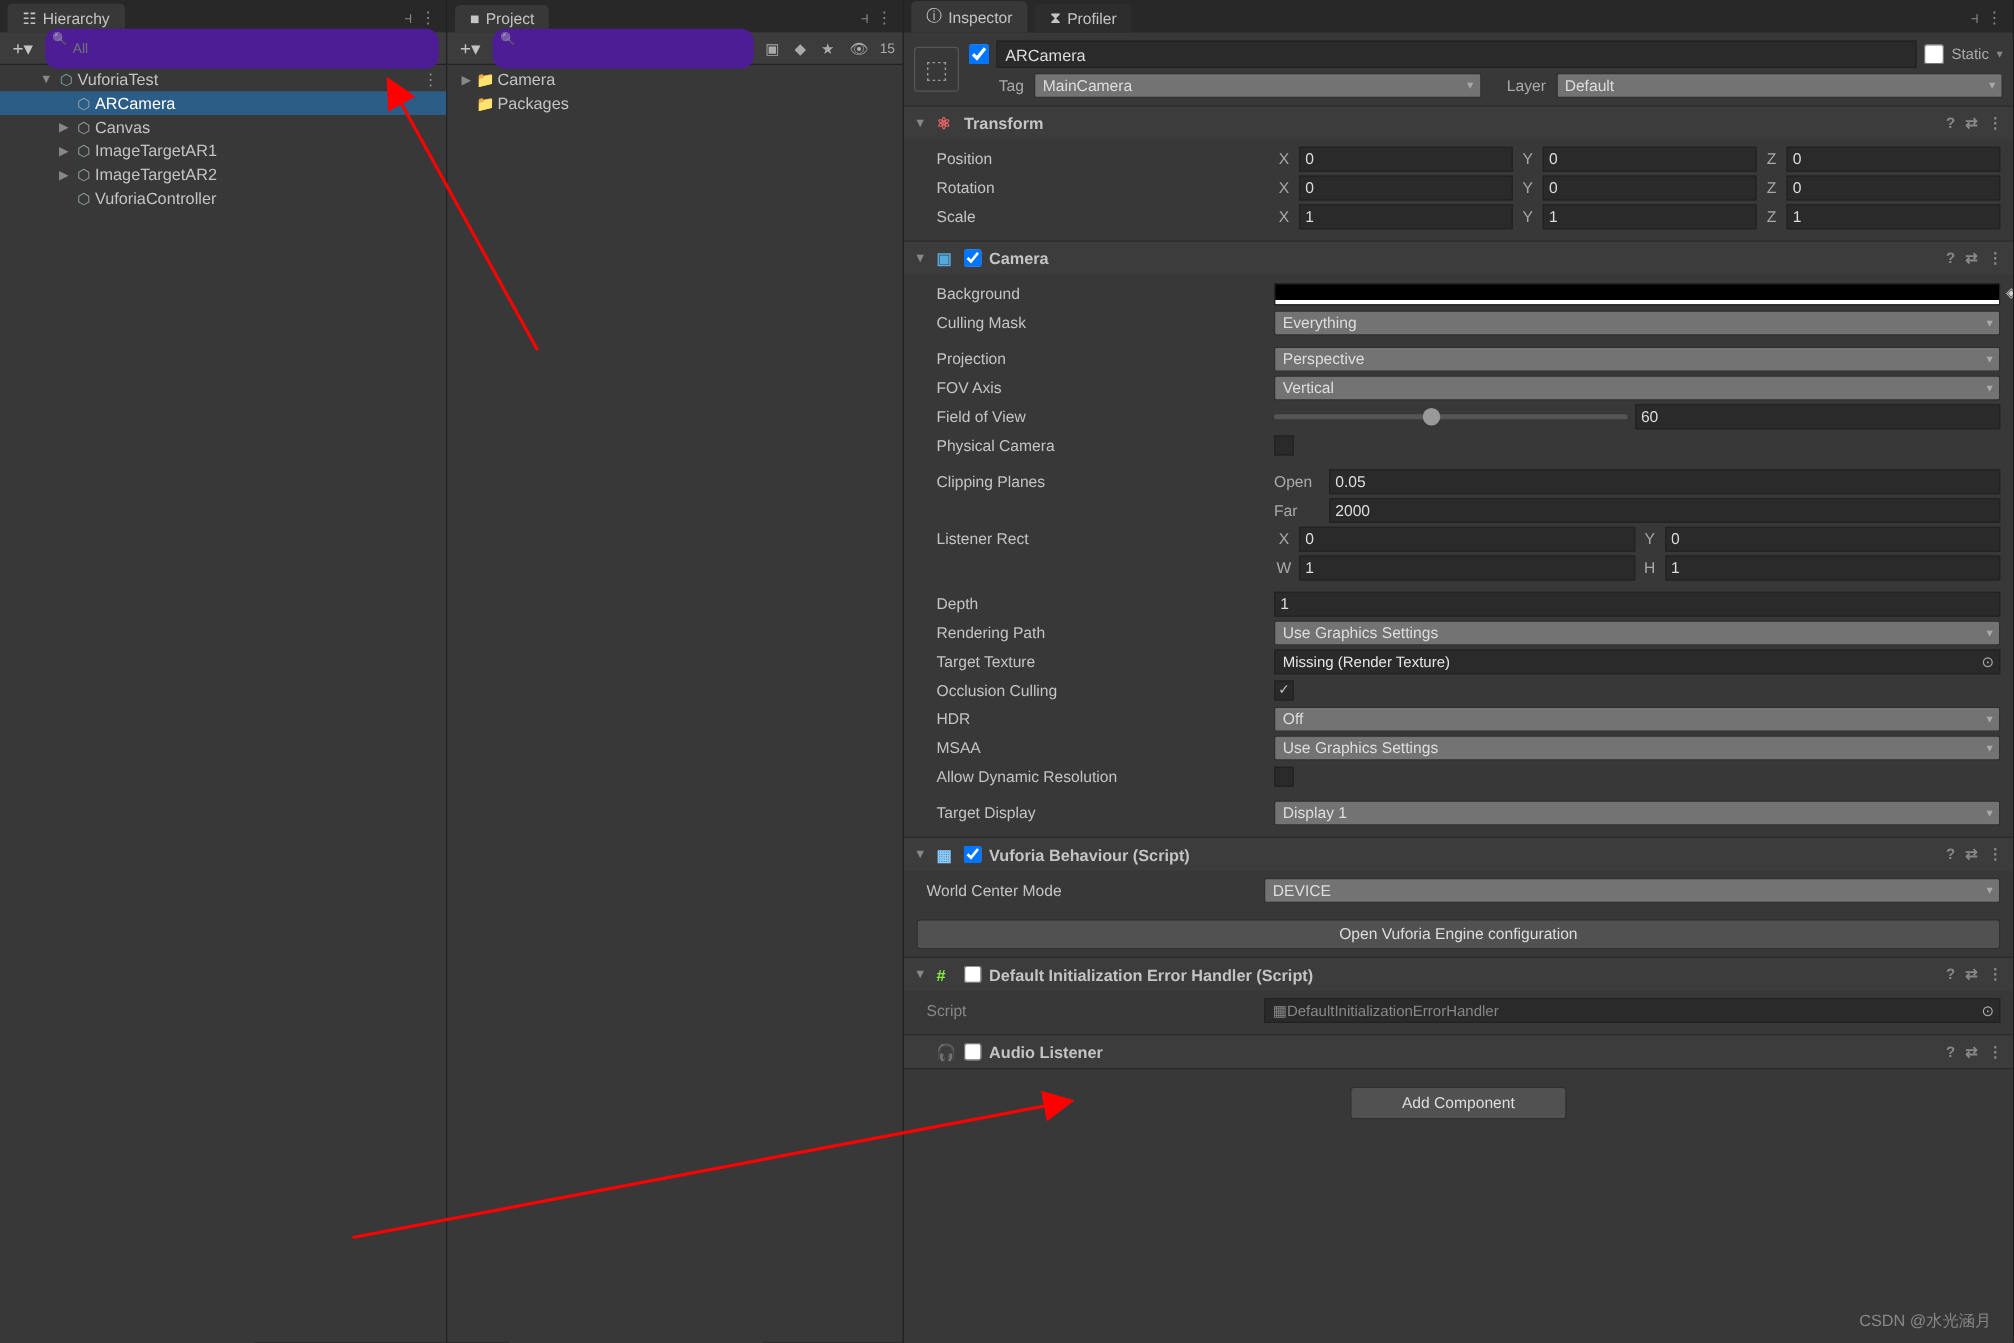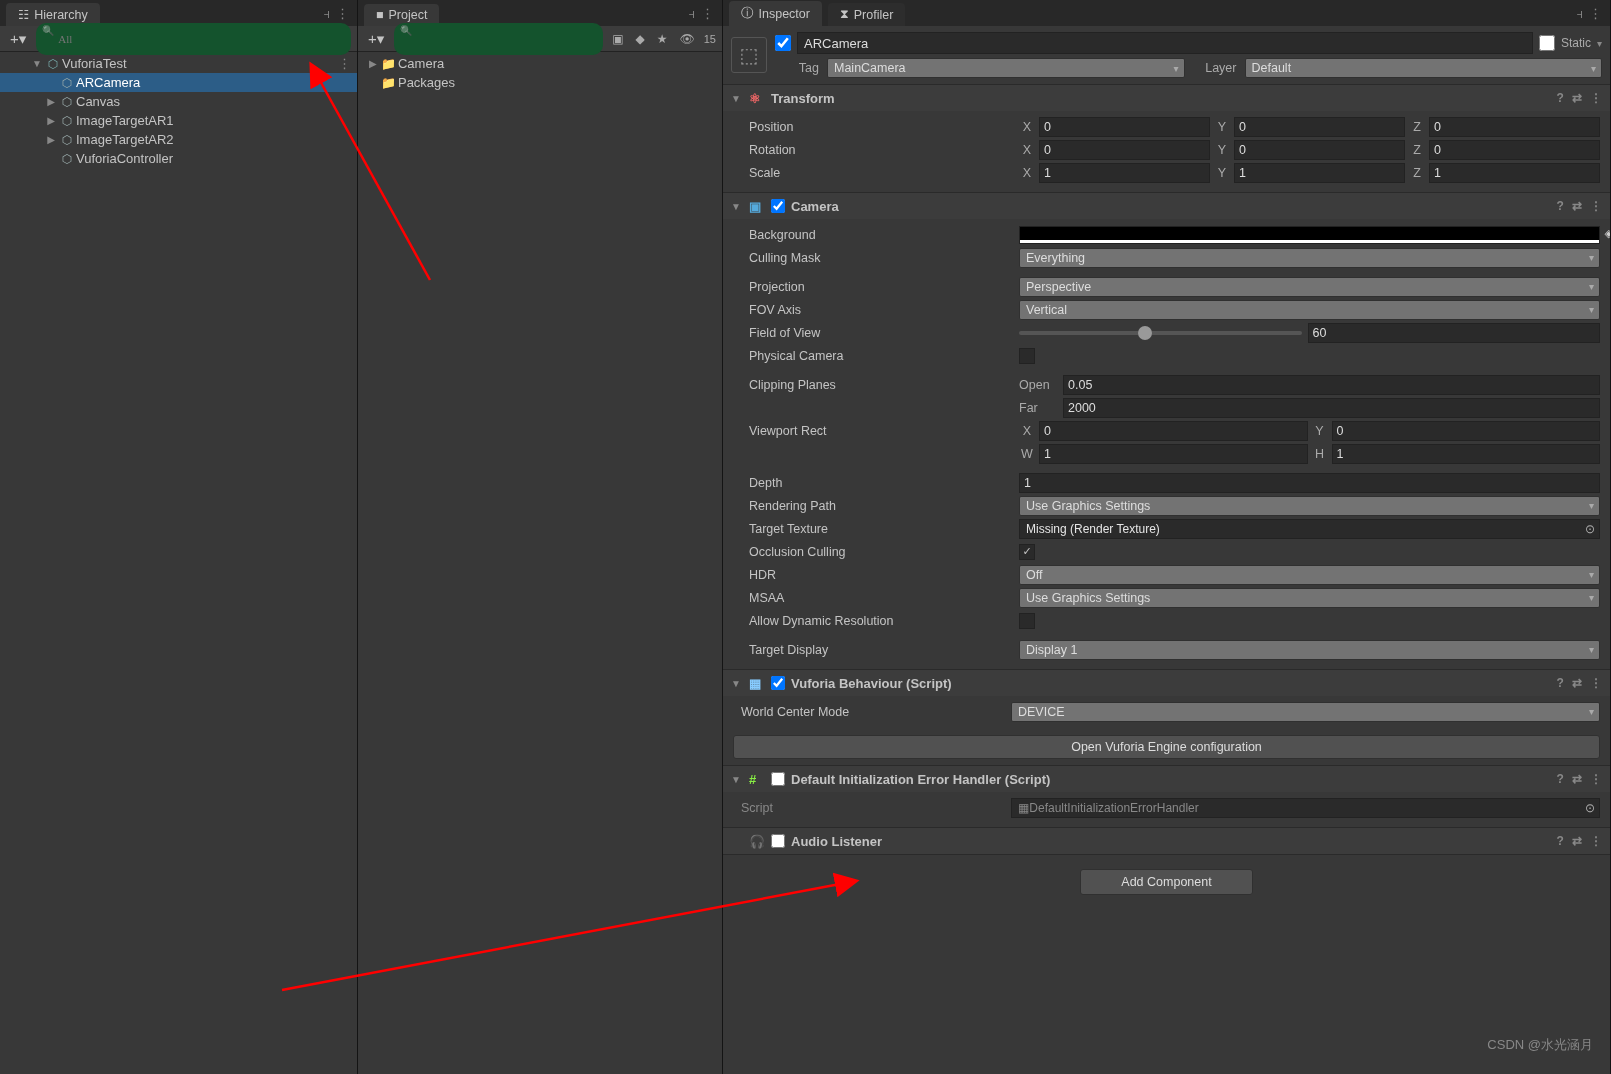--- a/index.html
+++ b/index.html
@@ -11,21 +11,21 @@
 .panel.inspector { flex: 1; }
 
 .tabbar { display: flex; background: #282828; height: 26px; align-items: flex-end; }
 .tab { background: #383838; padding: 4px 12px; font-size: 12.5px; color: #c4c4c4; display: flex; align-items: center; gap: 5px; border-radius: 4px 4px 0 0; margin-left: 6px; }
 .tab.inactive { background: #2d2d2d; }
 .tabbar .spacer { flex: 1; }
 .tabbar .dock-icons { display: flex; gap: 6px; padding: 0 8px 4px; color: #888; }
 
 .toolbar { display: flex; align-items: center; height: 26px; background: #3c3c3c; border-bottom: 1px solid #222; padding: 0 6px; gap: 6px; }
 .toolbar .plus { font-size: 15px; color: #c4c4c4; cursor: pointer; padding: 0 4px; }
-.toolbar .search { flex: 1; background: #14532d; border: none; border-radius: 10px; height: 32px; padding: 0 8px 0 22px; color: #aaa; font-size: 11px; font-family: Liberation Serif, serif; }
+.toolbar .search { flex: 1; background: #4c1d95; border: none; border-radius: 10px; height: 32px; padding: 0 8px 0 22px; color: #aaa; font-size: 11px; }
 .toolbar .search-wrap { position: relative; flex: 1; display: flex; }
 .toolbar .search-wrap::before { content: "🔍"; position: absolute; left: 6px; top: 2px; font-size: 10px; filter: grayscale(1); opacity: .6; }
 .toolbar .iconbtn { color: #aaa; font-size: 12px; padding: 0 3px; }
 .toolbar .hidden-count { color: #aaa; font-size: 11px; }
 
 .tree { padding: 2px 0; background: #383838; flex: 1; overflow: auto; }
 .treerow { display: flex; align-items: center; height: 19px; padding-left: 6px; font-size: 13px; color: #c4c4c4; }
 .treerow.selected { background: #2c5d87; color: #fff; }
 .treerow .arrow { width: 14px; text-align: center; color: #888; font-size: 10px; }
 .treerow .icon { width: 18px; text-align: center; font-size: 12px; }
@@ -67,21 +67,21 @@
 .slider { flex: 1; height: 20px; display: flex; align-items: center; }
 .slider .track { flex: 1; height: 4px; background: #555; position: relative; border-radius: 2px; }
 .slider .thumb { position: absolute; left: 42%; top: -5px; width: 14px; height: 14px; background: #999; border-radius: 50%; }
 .slider .sval { width: 50px; margin-left: 6px; }
 .objfield { flex: 1; background: #2a2a2a; border: 1px solid #222; color: #e5e5e5; padding: 2px 6px; height: 20px; font-size: 12px; display: flex; align-items: center; position: relative; }
 .objfield::after { content: "⊙"; position: absolute; right: 4px; color: #aaa; }
 .objfield.disabled { color: #888; }
 .fullbtn { background: #515151; border: 1px solid #303030; color: #ddd; text-align: center; padding: 4px; margin: 4px 10px 6px; font-size: 12.5px; border-radius: 3px; width: calc(100% - 20px); }
 .addcomp { background: #515151; border: 1px solid #303030; color: #ddd; text-align: center; padding: 5px 40px; margin: 14px auto; font-size: 12.5px; border-radius: 3px; display: block; }
 .gap { height: 6px; }
-.watermark { position: absolute; right: 18px; bottom: 20px; color: #888; font-size: 13px; }
+.watermark { position: absolute; right: 18px; bottom: 8px; color: #888; font-size: 13px; }
 
 svg.arrow-svg { position: absolute; pointer-events: none; }
 </style>
 </head>
 <body>
 
 <div class="main">
 
   <div class="panel hierarchy">
     <div class="tabbar">
@@ -328,21 +328,21 @@
               </div>
             </div>
           <div class="proprow">
               <span class="plabel"></span>
               <div class="pval">
                 <span class="axislbl" style="width:40px;text-align:left">Far</span>
                 <input class="numfield" value="2000" style="">
               </div>
             </div>
           <div class="proprow">
-              <span class="plabel">Viewport Rect</span>
+              <span class="plabel">Listener Rect</span>
               <div class="pval">
             <span class="axislbl">X</span>
                 <input class="numfield" value="0" style="">
             <span class="axislbl">Y</span>
                 <input class="numfield" value="0" style="">
           </div>
             </div>
           <div class="proprow">
               <span class="plabel"></span>
               <div class="pval">

